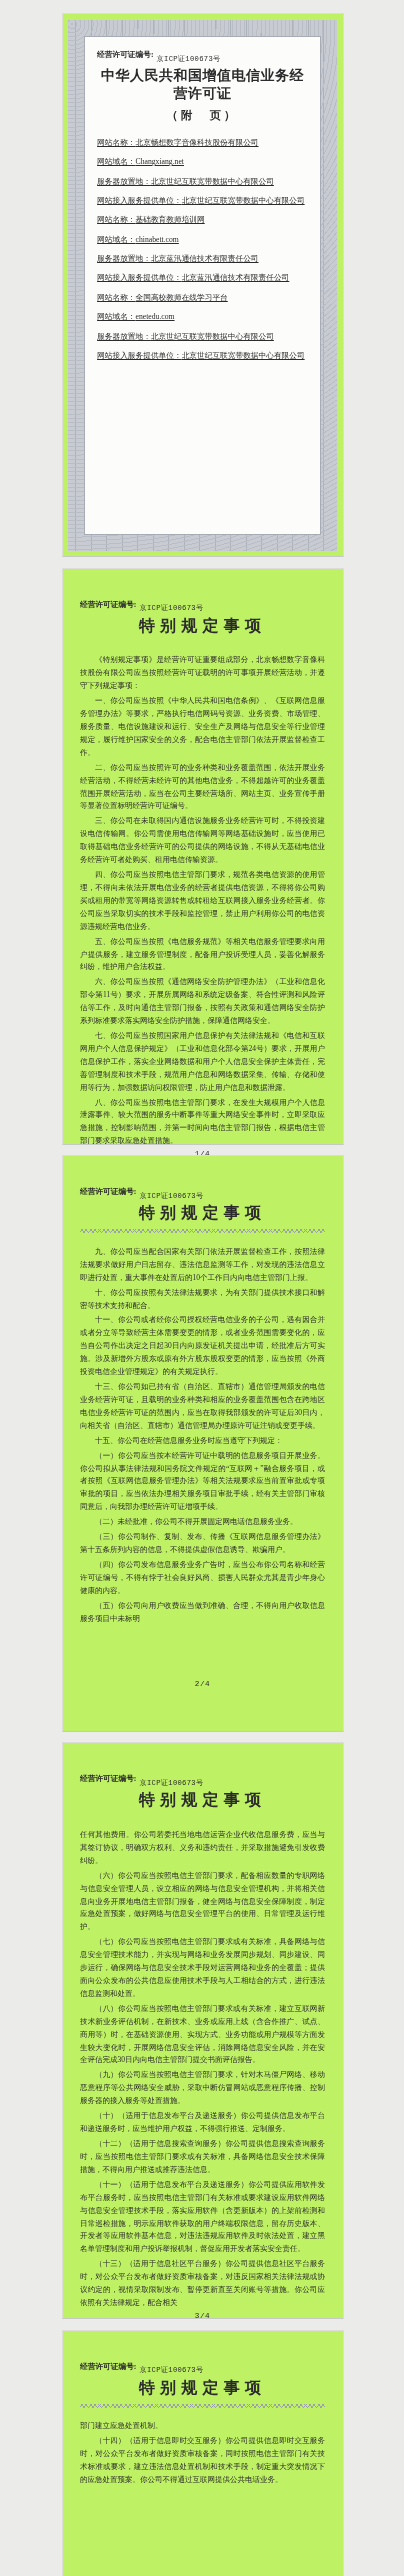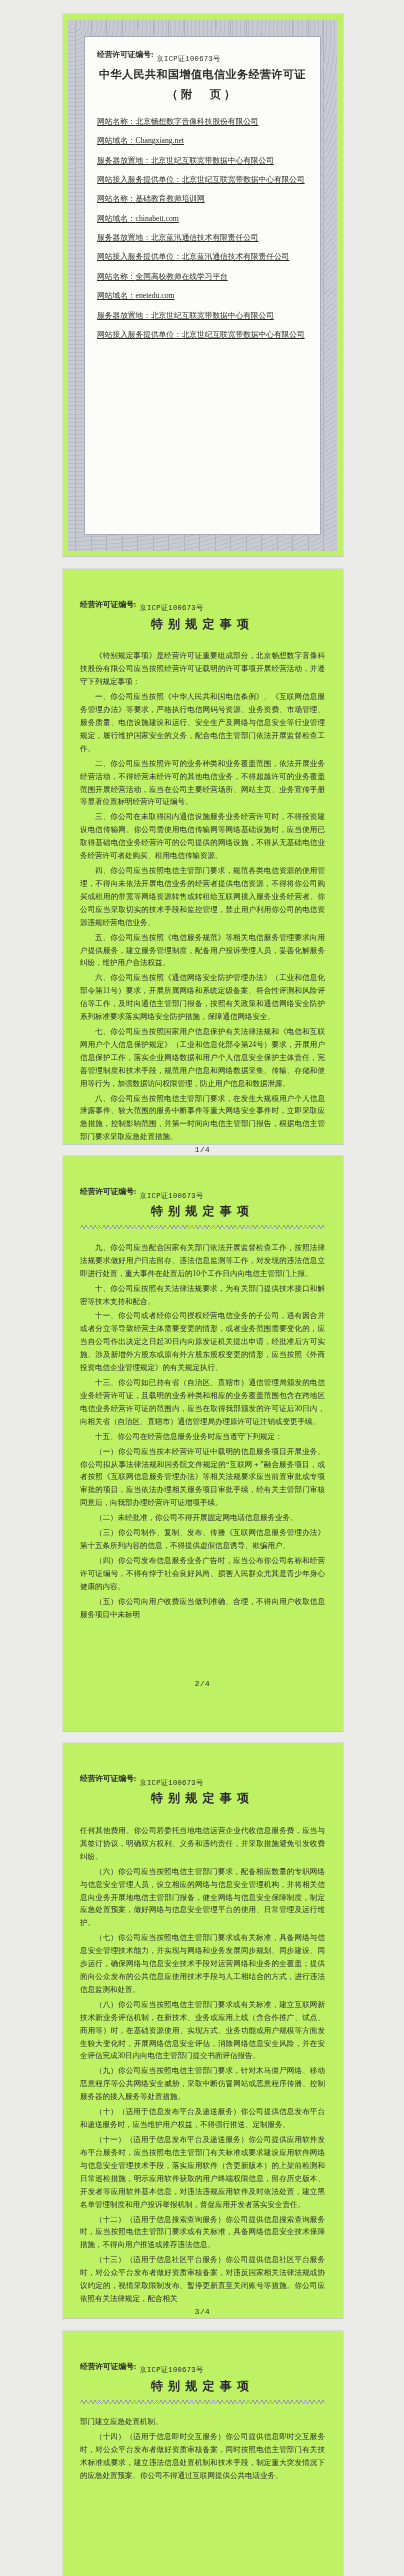--- a/index.html
+++ b/index.html
@@ -30,29 +30,29 @@
       #c3c7cd;
   }
   .ornate-inner{
     background:#fcfcfb;height:100%;box-sizing:border-box;
     border:0.5px solid #a7acb4;
     padding:13.4px 12.4px 0 12.4px;
   }
   .hdr-row{display:flex;align-items:flex-start;}
   .hdr-label{font-size:7.7px;font-weight:bold;white-space:nowrap;}
   .hdr-number{font-size:7.2px;margin-left:3.1px;position:relative;top:3.6px;font-family:"Liberation Mono","DejaVu Sans Mono",monospace;letter-spacing:0.3px;}
-  .cert-title{font-size:11px;font-weight:bold;text-align:center;margin-top:7.2px;letter-spacing:0.5px;font-family:Liberation Serif, serif;}
+  .cert-title{font-size:14px;font-weight:bold;text-align:center;margin-top:7.2px;letter-spacing:0.5px;font-family:Liberation Serif, serif;}
   .cert-subtitle{font-size:11.3px;font-weight:bold;text-align:center;margin-top:5.2px;letter-spacing:3.1px;}
   .cert-body{margin-top:13.4px;font-size:7.7px;line-height:1.65;}
   .cert-intro{margin-bottom:7.2px;}
   .cert-entry{margin-bottom:6.7px;text-decoration:underline;}
   
   .spec-page{height:577px;padding:31px 17.5px 0 17.5px;display:flex;flex-direction:column;}
   .spec-page.last{height:531px;}
-  .spec-title{font-size:12px;font-weight:bold;text-align:center;letter-spacing:5.2px;margin-top:6.2px;}
+  .spec-title{font-size:16px;font-weight:bold;text-align:center;letter-spacing:5.2px;margin-top:6.2px;}
   .zigzag{
     height:4.1px;margin-top:5.2px;
     background:
       repeating-linear-gradient(45deg,  #9ba1a9 0 0.7px, rgba(0,0,0,0) 0.7px 3.1px),
       repeating-linear-gradient(-45deg, #9ba1a9 0 0.7px, rgba(0,0,0,0) 0.7px 3.1px);
   }
   .spec-body{margin-top:12.4px;font-size:7.5px;line-height:1.72;text-align:justify;}
   .spec-body p{margin:0 0 2.1px 0;}
   .spec-body p.indent{text-indent:2em;}
   .pageno{margin-top:auto;text-align:center;font-size:7.7px;padding-bottom:43px;letter-spacing:0.5px;
@@ -154,22 +154,22 @@
     </div>
     <div class="spec-title">特别规定事项</div>
     <div class="zigzag"></div>
     <div class="spec-body">
           <p class="noindent">任何其他费用。你公司若委托当地电信运营企业代收信息服务费，应当与其签订协议，明确双方权利、义务和违约责任，并采取措施避免引发收费纠纷。</p>
           <p class="indent">（六）你公司应当按照电信主管部门要求，配备相应数量的专职网络与信息安全管理人员，设立相应的网络与信息安全管理机构，并将相关信息向业务开展地电信主管部门报备，健全网络与信息安全保障制度，制定应急处置预案，做好网络与信息安全管理平台的使用、日常管理及运行维护。</p>
           <p class="indent">（七）你公司应当按照电信主管部门要求或有关标准，具备网络与信息安全管理技术能力，并实现与网络和业务发展同步规划、同步建设、同步运行，确保网络与信息安全技术手段对运营网络和业务的全覆盖；提供面向公众发布的公共信息应使用技术手段与人工相结合的方式，进行违法信息监测和处置。</p>
           <p class="indent">（八）你公司应当按照电信主管部门要求或有关标准，建立互联网新技术新业务评估机制，在新技术、业务或应用上线（含合作推广、试点、商用等）时，在基础资源使用、实现方式、业务功能或用户规模等方面发生较大变化时，开展网络信息安全评估，消除网络信息安全风险，并在安全评估完成30日内向电信主管部门提交书面评估报告。</p>
           <p class="indent">（九）你公司应当按照电信主管部门要求，针对木马僵尸网络、移动恶意程序等公共网络安全威胁，采取中断仿冒网站或恶意程序传播、控制服务器的接入服务等处置措施。</p>
           <p class="indent">（十）（适用于信息发布平台及递送服务）你公司提供信息发布平台和递送服务时，应当维护用户权益，不得强行推送、定制服务。</p>
+          <p class="indent">（十二）（适用于信息搜索查询服务）你公司提供信息搜索查询服务时，应当按照电信主管部门要求或有关标准，具备网络信息安全技术保障措施，不得向用户推送或推荐违法信息。</p>
           <p class="indent">（十一）（适用于信息发布平台及递送服务）你公司提供应用软件发布平台服务时，应当按照电信主管部门有关标准或要求建设应用软件网络与信息安全管理技术手段，落实应用软件（含更新版本）的上架前检测和日常巡检措施，明示应用软件获取的用户终端权限信息，留存历史版本、开发者等应用软件基本信息，对违法违规应用软件及时依法处置，建立黑名单管理制度和用户投诉举报机制，督促应用开发者落实安全责任。</p>
-          <p class="indent">（十二）（适用于信息搜索查询服务）你公司提供信息搜索查询服务时，应当按照电信主管部门要求或有关标准，具备网络信息安全技术保障措施，不得向用户推送或推荐违法信息。</p>
           <p class="indent">（十三）（适用于信息社区平台服务）你公司提供信息社区平台服务时，对公众平台发布者做好资质审核备案，对违反国家相关法律法规或协议约定的，视情采取限制发布、暂停更新直至关闭账号等措施。你公司应依照有关法律规定，配合相关</p>
         </div>
     <div class="pageno">3/4</div>
   </div>
 
   <div class="page spec-page last">
     <div class="hdr-row">
       <span class="hdr-label">经营许可证编号:</span>
       <span class="hdr-number">京ICP证100673号</span>
     </div>

